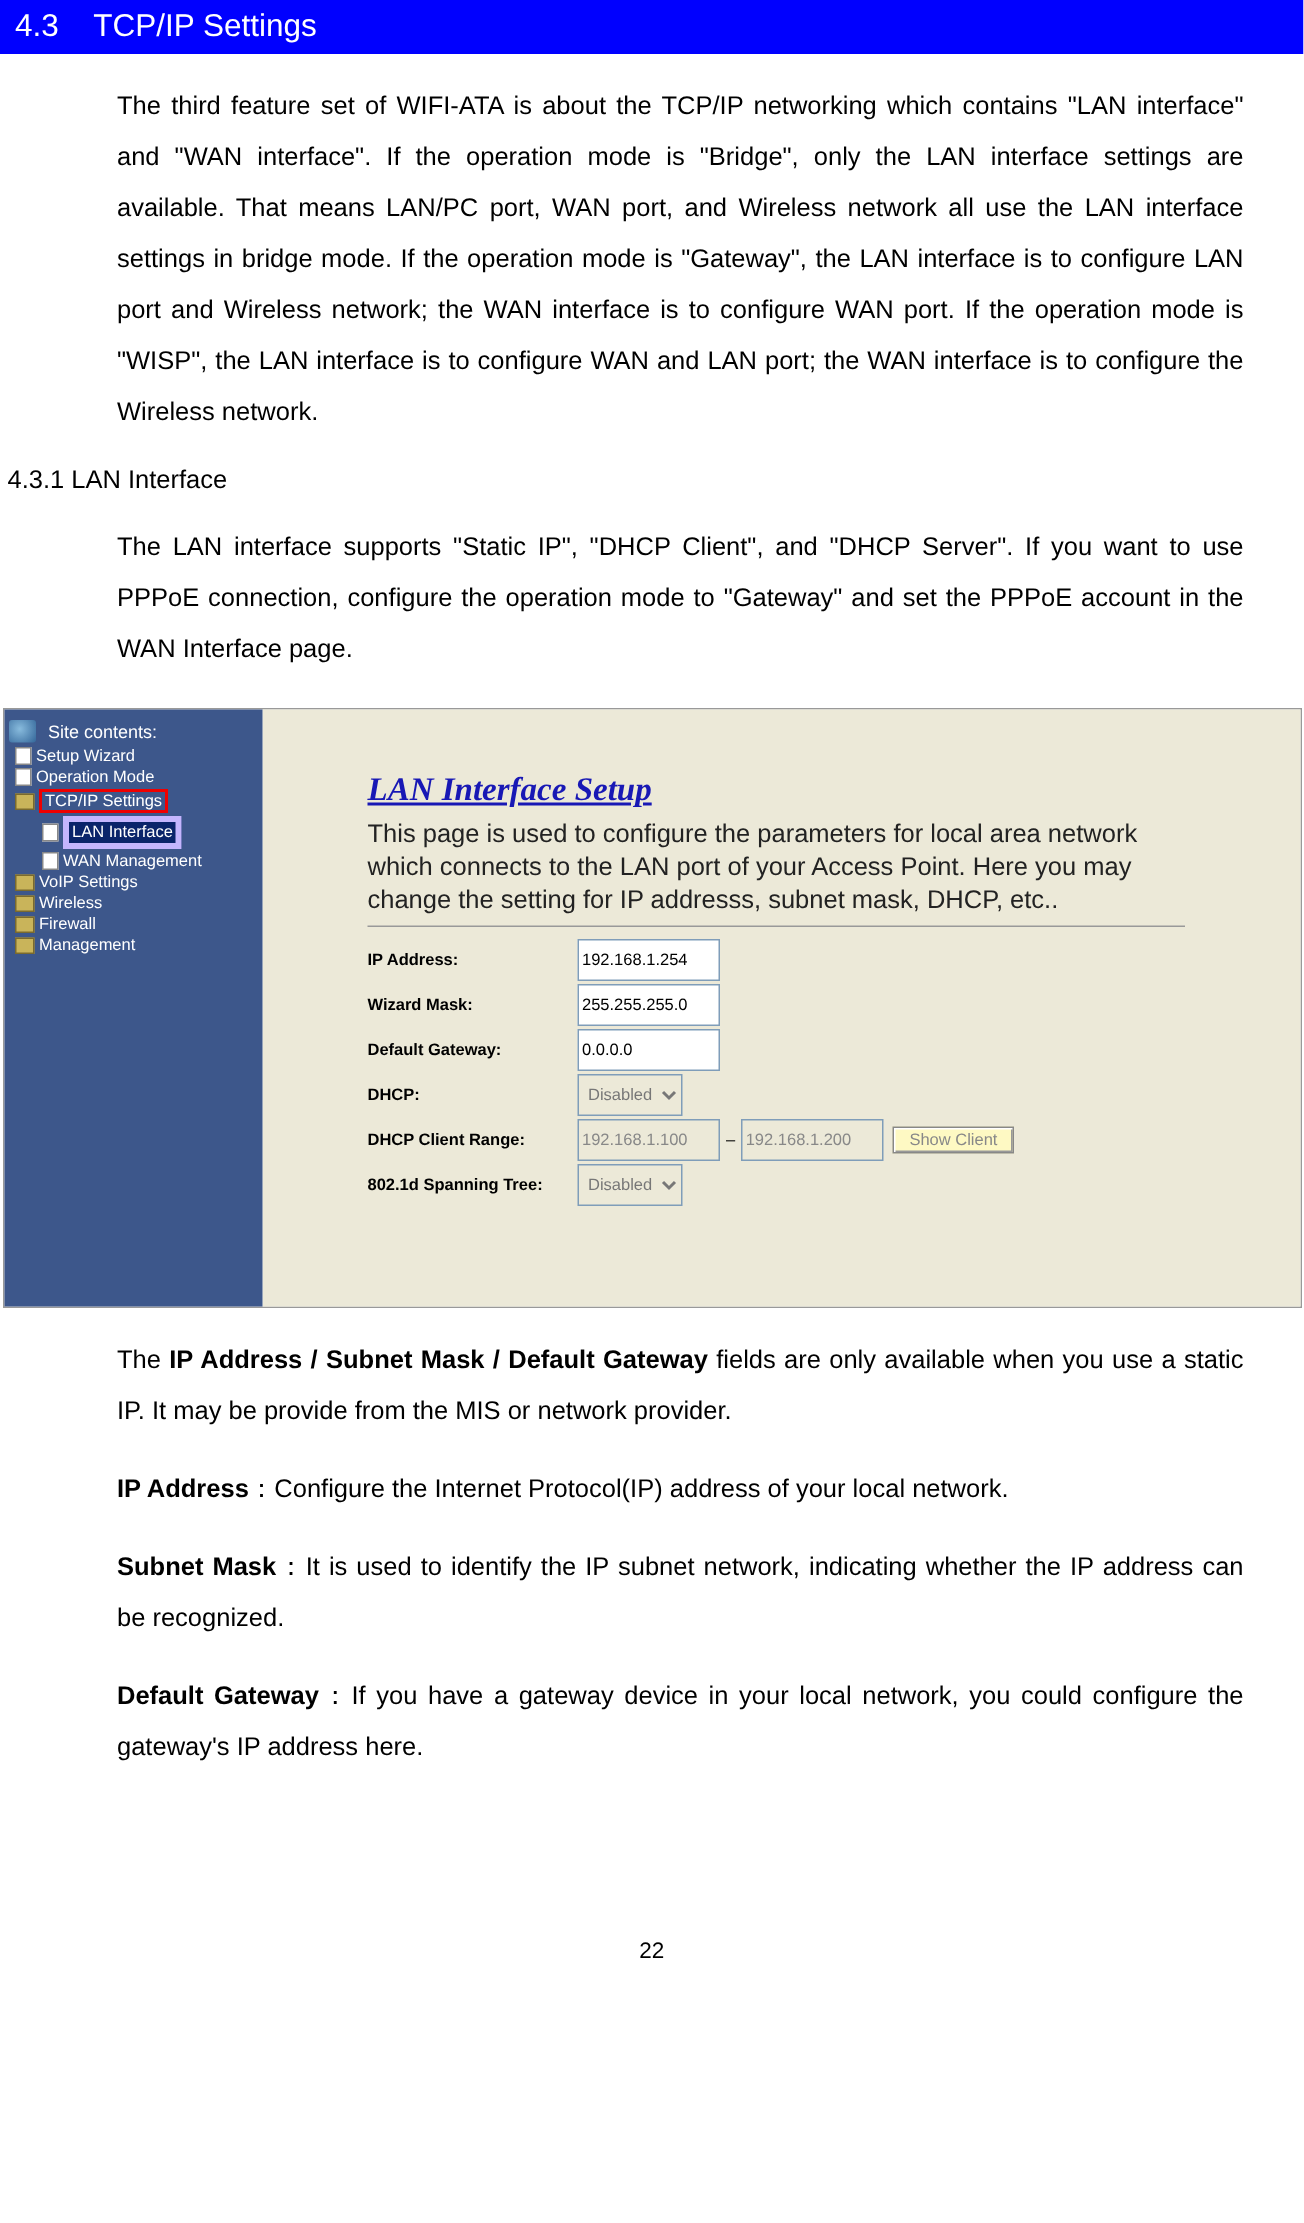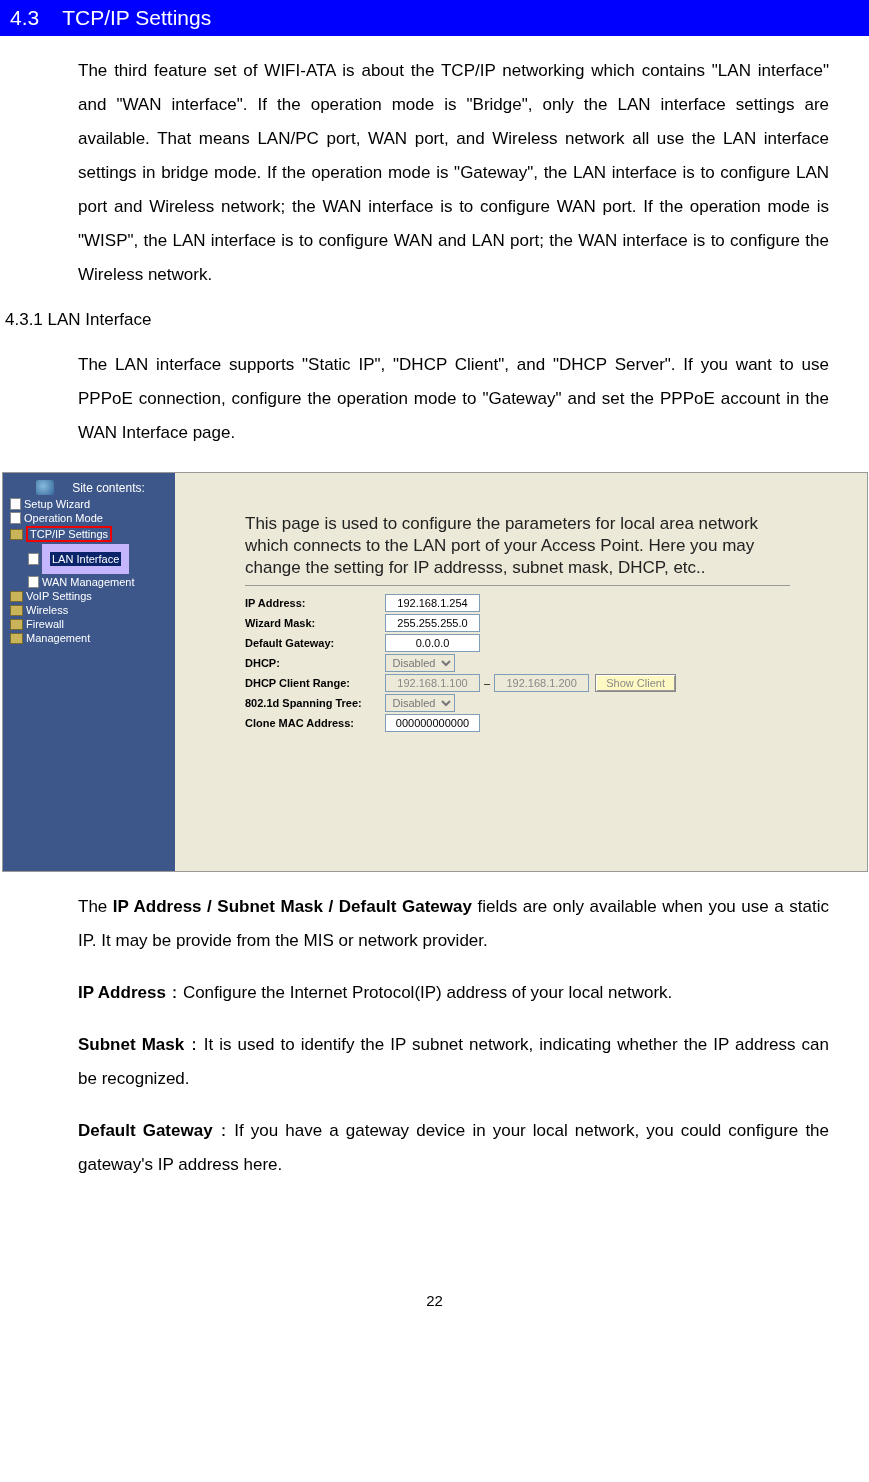--- a/index.html
+++ b/index.html
@@ -39,44 +39,43 @@
     background: #3d578b;
     color: #fff;
     font-size: 12px;
     font-family: Tahoma, Verdana, sans-serif;
     padding: 5px 0 0 3px;
     position: relative;
   }
   .sidebar-title {
     display: flex;
     align-items: center;
-    gap: 18px;
+    gap: 8px;
     padding: 2px 0;
-    justify-content: center;
   }
   .sidebar-item {
     display: flex;
     align-items: center;
     gap: 3px;
     padding: 1px 0 1px 4px;
     font-size: 11px;
   }
   .sidebar-sub {
     padding-left: 22px;
   }
   .sidebar-highlight {
     background: none;
   }
   .sidebar-highlight .label-box {
     border: 2px solid #e00;
     padding: 0 2px;
     background: #3d578b;
   }
   .sidebar-selected .label-box {
-    border: 8px solid #c4b5fd;
+    border: 4px solid #c4b5fd;
     background: #0a246a;
     padding: 1px 2px;
     color: #fff;
   }
   .folder-icon {
     width: 13px; height: 11px;
     background: #c9b45a;
     border: 1px solid #7a6a2e;
     display: inline-block;
   }
@@ -134,23 +133,22 @@
   .form-label {
     width: 140px;
     font-weight: bold;
   }
   .form-input {
     font-family: inherit;
     font-size: 11px;
     padding: 1px 2px;
     border: 1px solid #7f9db9;
     background: #fff;
-    height: 18px;
+    height: 28px;
     width: 95px;
-    text-align: center;
   }
   .form-input[disabled] {
     background: #ece9d8;
     color: #888;
   }
   select.form-input {
     width: 70px;
     background: #ece9d8;
     color: #777;
   }
@@ -232,20 +230,21 @@
       <span>Firewall</span>
     </div>
     <div class="sidebar-item">
       <span class="folder-icon"></span>
       <span>Management</span>
     </div>
   </div>
 
   <div class="content-area">
     <div class="panel">
+      <div class="panel-title">LAN Interface Setup</div>
       <div class="panel-desc">This page is used to configure the parameters for local area network which connects to the LAN port of your Access Point. Here you may change the setting for IP addresss, subnet mask, DHCP, etc..</div>
       <hr class="hr">
       <div class="form-row">
         <span class="form-label">IP Address:</span>
         <input class="form-input" value="192.168.1.254" style="">
       </div>
       <div class="form-row">
         <span class="form-label">Wizard Mask:</span>
         <input class="form-input" value="255.255.255.0" style="">
       </div>
@@ -266,24 +265,20 @@
         <input class="form-input" disabled="" value="192.168.1.200" style="">
         &nbsp;&nbsp;
         <button class="btn btn-disabled">Show Client</button>
       </div>
       <div class="form-row">
         <span class="form-label">802.1d Spanning Tree:</span>
         <select class="form-input">
           <option>Disabled</option>
         </select>
       </div>
-      <div class="form-row">
-        <span class="form-label">Clone MAC Address:</span>
-        <input class="form-input" value="000000000000" style="">
-      </div>
     </div>
   </div>
 </div>
 
 <div class="body-text">
   <span>The </span><b>IP Address / Subnet Mask / Default Gateway</b><span> fields are only available when you use a static IP. It may be provide from the MIS or network provider.</span>
 </div>
 
 <div class="body-text">
   <b>IP Address</b><span>：</span><span>Configure the Internet Protocol(IP) address of your local network.</span>

